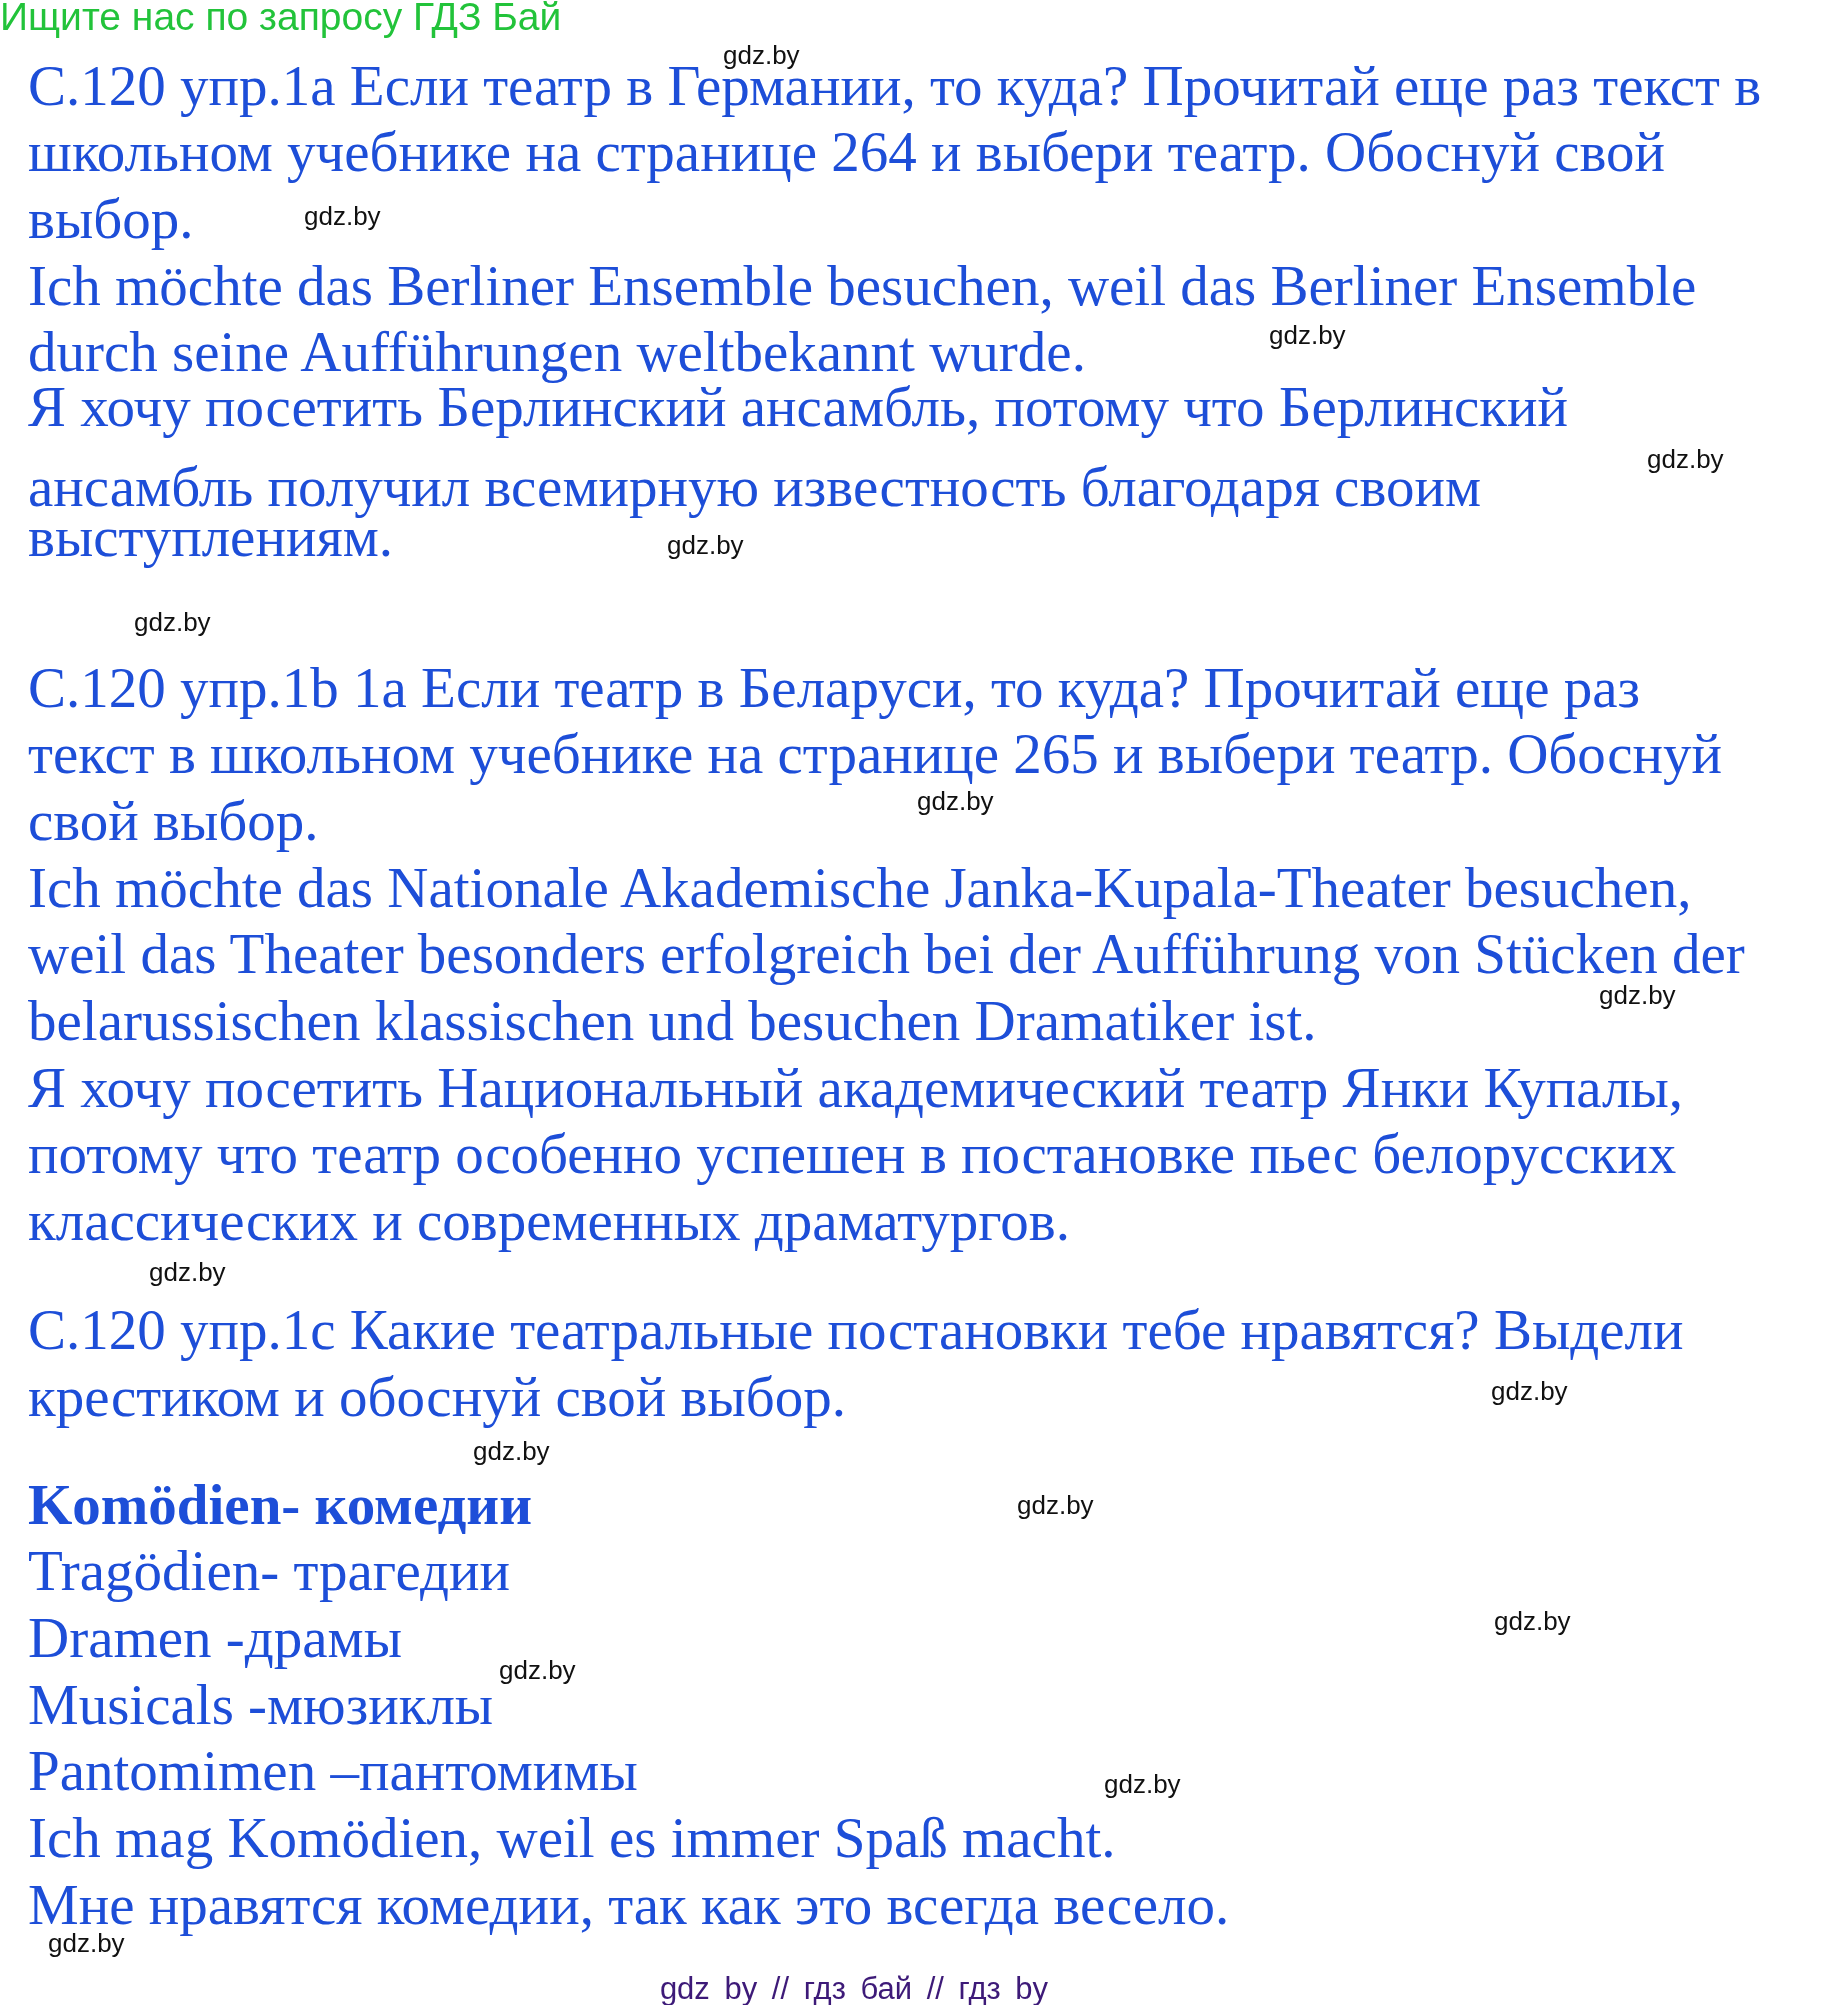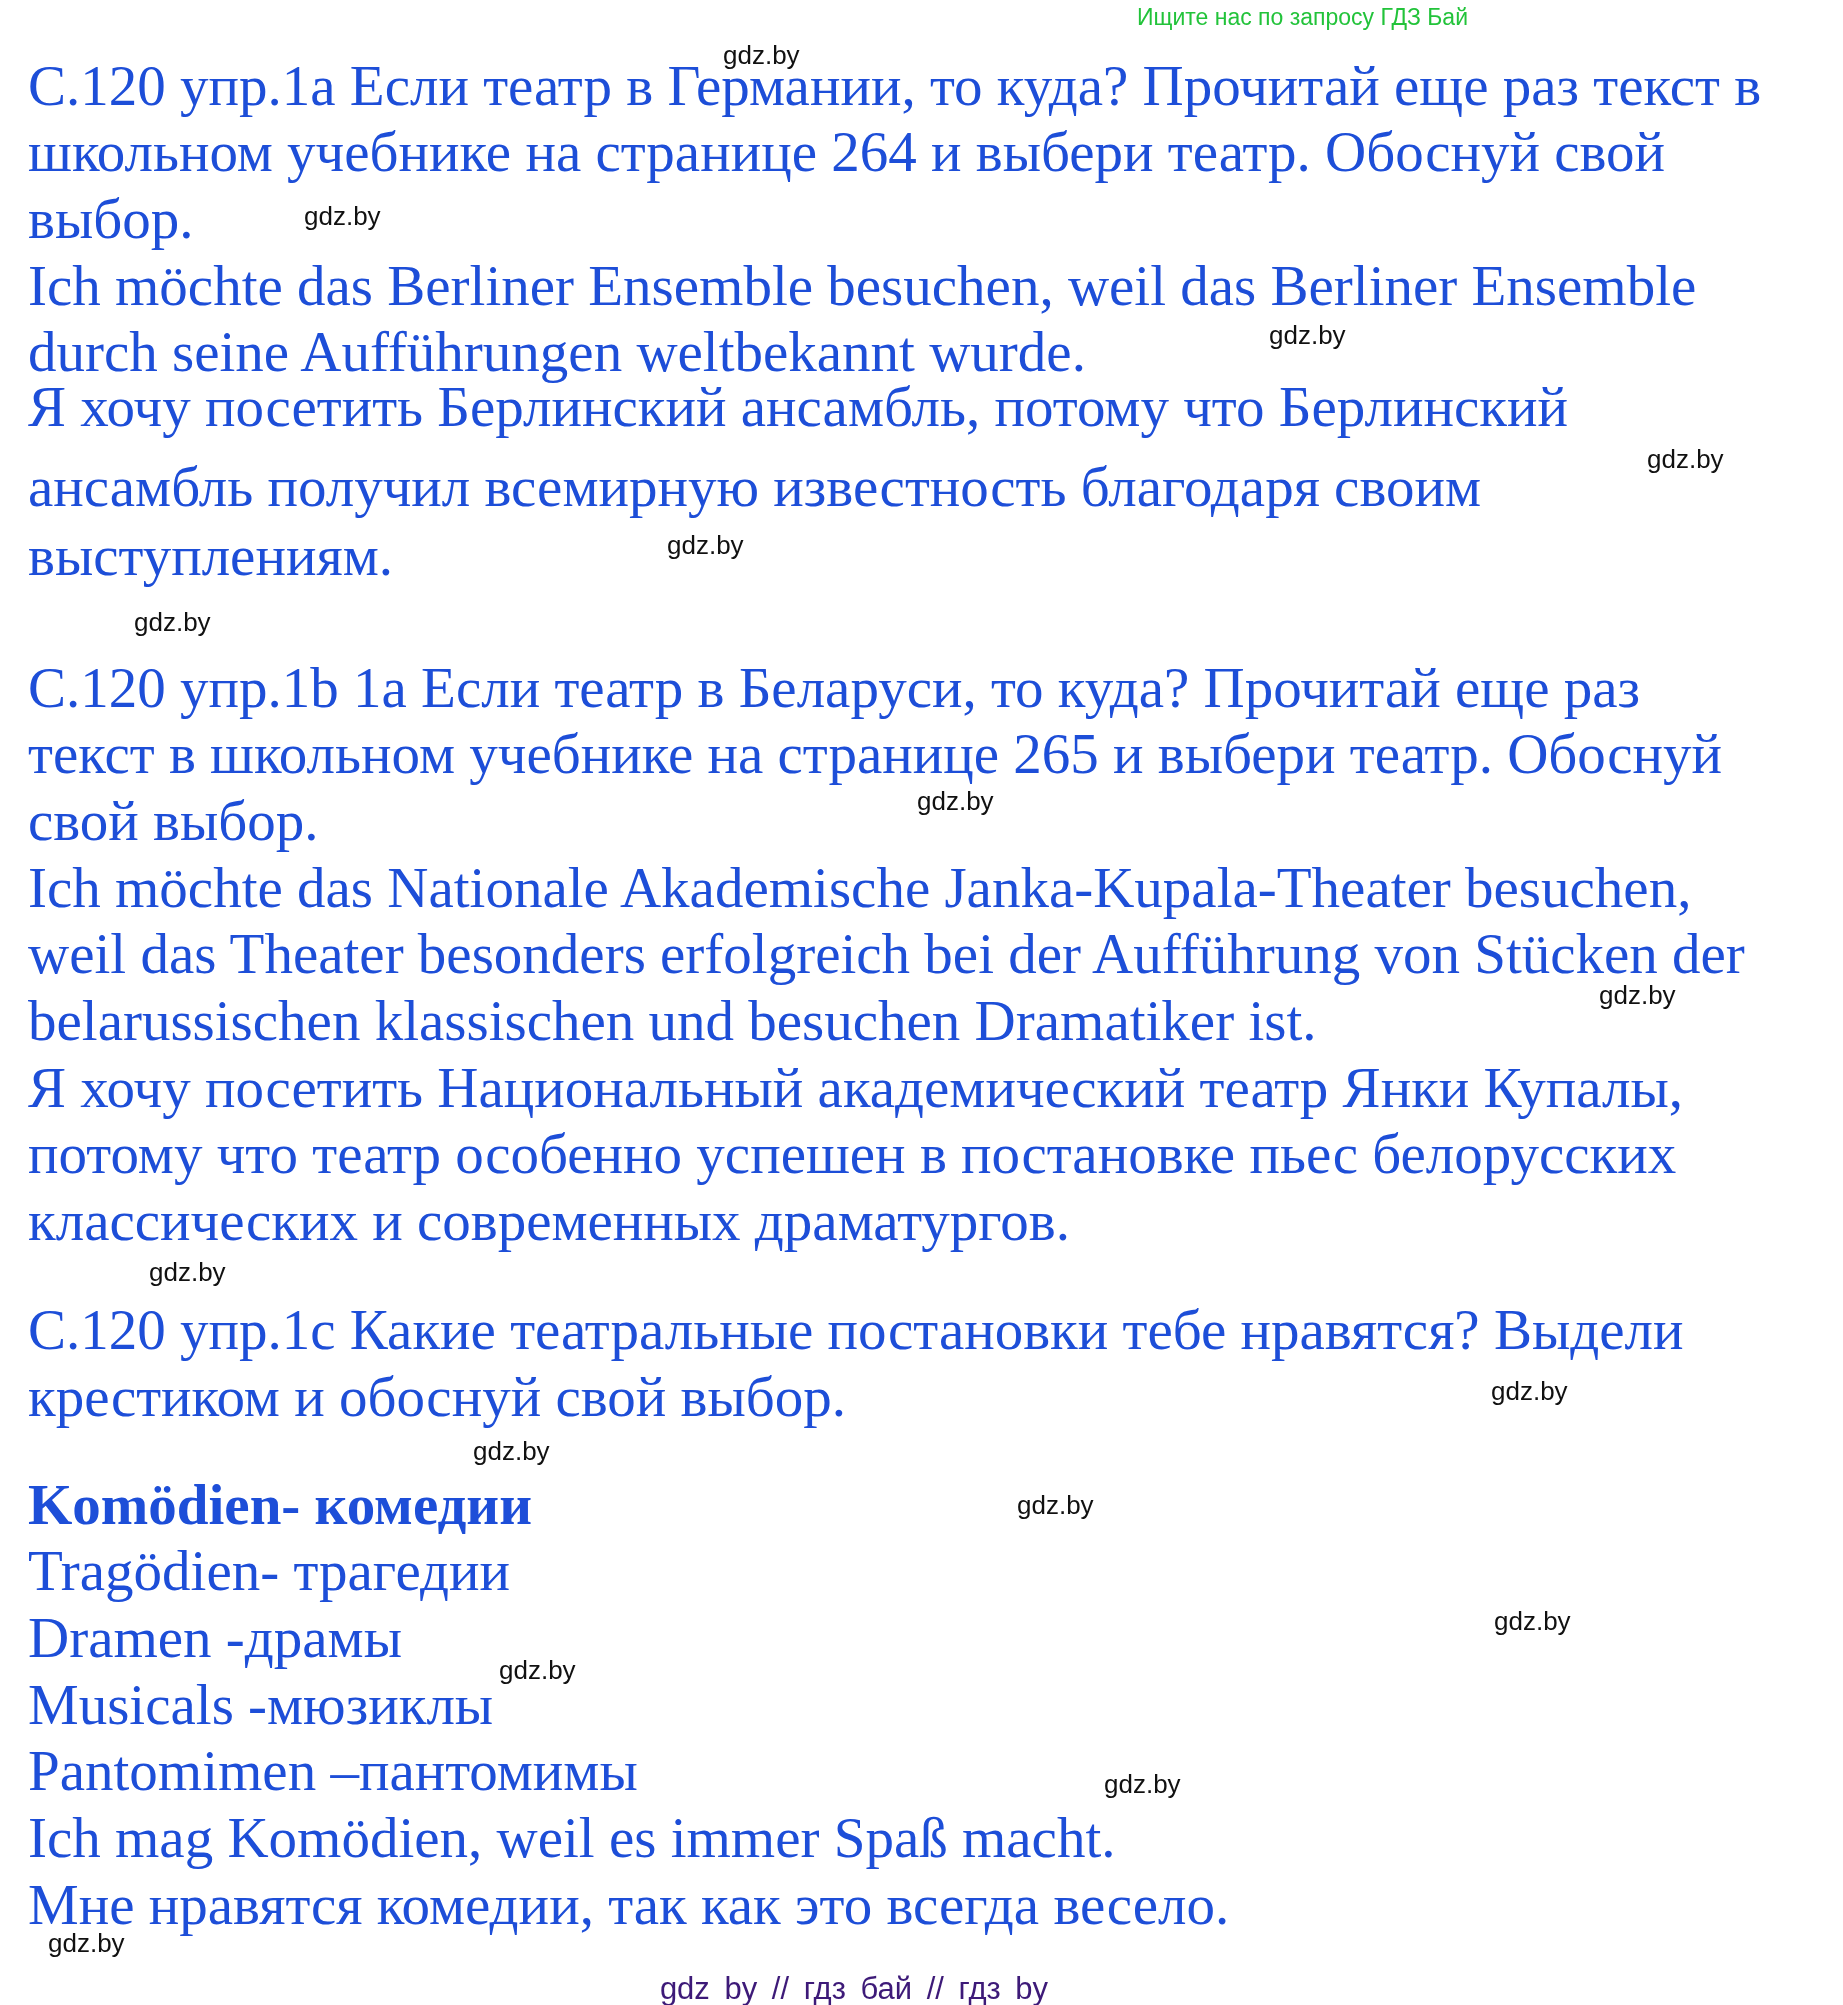--- a/index.html
+++ b/index.html
@@ -1,38 +1,38 @@
 <!DOCTYPE html>
 <html><head>
 <meta charset="utf-8">
 <style>
   html, body { margin:0; padding:0; background:#ffffff; }
   body { width:1844px; height:2006px; position:relative; overflow:hidden; }
-  .hdr { position:absolute; left:0; width:1468px; top:0; text-align:right;
-         font-family:"Liberation Sans", sans-serif; font-size:23px; color:#22c33a; line-height:34px; }
+  .hdr { position:absolute; left:0; width:1468px; top:0; text-align:left;
+         font-family:"Liberation Sans", sans-serif; font-size:39px; color:#22c33a; line-height:34px; }
   .ln { position:absolute; left:28px; font-family:"Liberation Serif", serif; font-size:57px;
         color:#1d4ed8; white-space:nowrap; line-height:57px; }
   .ln.b { font-weight:bold; }
   .wm { position:absolute; font-family:"Liberation Sans", sans-serif; font-size:26px; color:#111; line-height:26px; white-space:nowrap; }
   .ftr { position:absolute; left:0; width:1708px; top:1972px; text-align:center;
          font-family:"Liberation Sans", sans-serif; font-size:31px; color:#3d1a78; line-height:34px; word-spacing:6px; }
 </style>
 </head>
 <body>
 
 <div class="hdr">Ищите нас по запросу ГДЗ Бай</div>
 
 <div class="ln" style="top:57px">C.120 упр.1a Если театр в Германии, то куда? Прочитай еще раз текст в</div>
 <div class="ln" style="top:123px">школьном учебнике на странице 264 и выбери театр. Обоснуй свой</div>
 <div class="ln" style="top:190px">выбор.</div>
 <div class="ln" style="top:257px">Ich möchte das Berliner Ensemble besuchen, weil das Berliner Ensemble</div>
 <div class="ln" style="top:323px">durch seine Aufführungen weltbekannt wurde.</div>
 <div class="ln" style="top:378px">Я хочу посетить Берлинский ансамбль, потому что Берлинский</div>
 <div class="ln" style="top:458px">ансамбль получил всемирную известность благодаря своим</div>
-<div class="ln" style="top:527px">выступлениям.</div>
+<div class="ln" style="top:508px">выступлениям.</div>
 
 <div class="ln" style="top:659px">C.120 упр.1b 1a Если театр в Беларуси, то куда? Прочитай еще раз</div>
 <div class="ln" style="top:725px">текст в школьном учебнике на странице 265 и выбери театр. Обоснуй</div>
 <div class="ln" style="top:792px">свой выбор.</div>
 <div class="ln" style="top:859px">Ich möchte das Nationale Akademische Janka-Kupala-Theater besuchen,</div>
 <div class="ln" style="top:925px">weil das Theater besonders erfolgreich bei der Aufführung von Stücken der</div>
 <div class="ln" style="top:992px">belarussischen klassischen und besuchen Dramatiker ist.</div>
 <div class="ln" style="top:1059px">Я хочу посетить Национальный академический театр Янки Купалы,</div>
 <div class="ln" style="top:1125px">потому что театр особенно успешен в постановке пьес белорусских</div>
 <div class="ln" style="top:1192px">классических и современных драматургов.</div>

